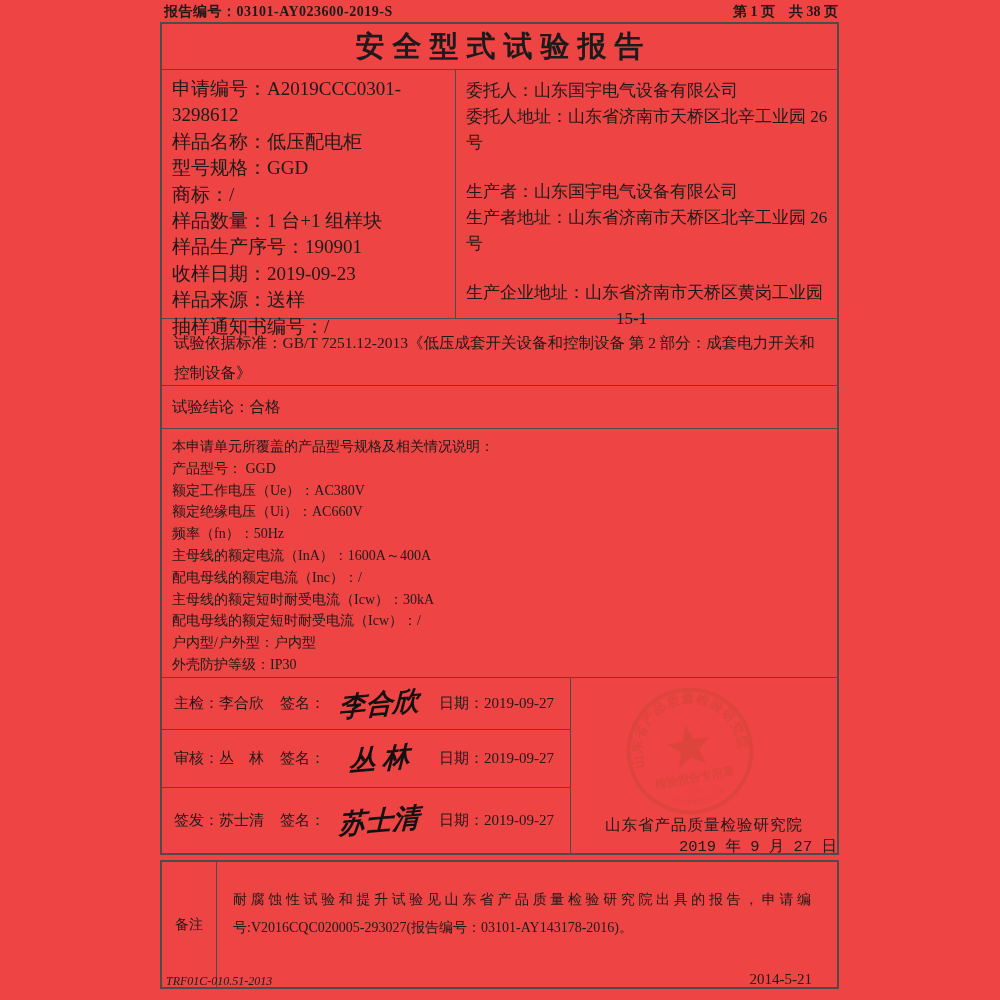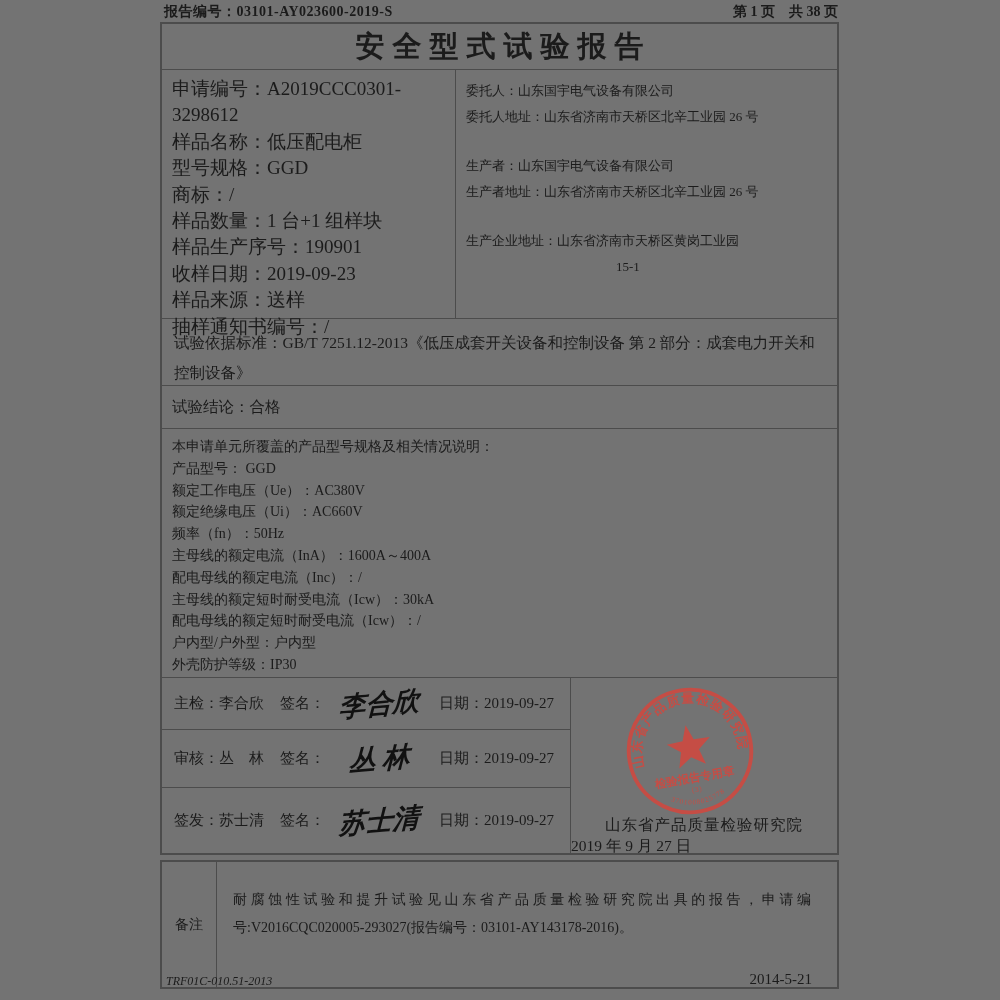--- a/index.html
+++ b/index.html
@@ -1,18 +1,18 @@
 <!DOCTYPE html>
 <html style="--seal-color: #d8453b;"><head>
 <meta charset="utf-8">
 <style>
   * { margin:0; padding:0; box-sizing:border-box; }
   html,body { background:#ffffff; }
   .page {
-    position:relative; width:1000px; height:1000px; background:#737373;
+    position:relative; width:1000px; height:1000px; background:#ef4444;
     font-family:"Liberation Serif","DejaVu Serif",serif; color:#1b1b1b;
     overflow:hidden;
   }
   
   .hdr-left { position:absolute; left:164px; top:3px; font-size:14px; font-weight:bold; letter-spacing:.5px; }
   .hdr-right { position:absolute; right:162px; top:3px; font-size:14px; font-weight:bold; }
 
   
   .doc {
     position:absolute; left:160px; top:22px; width:679px;
@@ -20,21 +20,21 @@
   }
   .row { border-top:1.5px solid #4c4c4c; }
   .row:first-child { border-top:none; }
 
   .title-row { height:45px; display:flex; align-items:center; justify-content:center; }
   .title-row h1 { font-size:29px; font-weight:bold; letter-spacing:8px; padding-left:8px; }
 
   .info-row { height:249px; display:flex; }
   .info-left { width:294px; border-right:1.5px solid #4c4c4c; padding:6px 0 0 10px; font-size:19px; }
   .info-left div { line-height:26.4px; }
-  .info-right { flex:1; padding:8px 4px 0 10px; font-size:13px; }
+  .info-right { flex:1; padding:8px 4px 0 10px; font-size:17px; }
   .info-right div { line-height:26px; }
   .grp { margin-bottom:23px; }
   .grp:last-child { margin-bottom:0; }
   .indent-center { padding-left:150px; }
 
   .standards-row { height:67px; padding:9px 12px 0 12px; font-size:15.5px; line-height:30px; }
   .conclusion-row { height:43px; display:flex; align-items:center; padding-left:10px; font-size:15.5px; }
 
   .coverage-row { height:249px; padding:7px 12px 0 10px; font-size:14px; }
   .coverage-row div { line-height:21.8px; }
@@ -51,21 +51,21 @@
     display:inline-block; width:108px; text-align:center;
     font-size:27px; font-weight:bold; font-style:italic;
     transform:rotate(-5deg) skewX(-6deg); white-space:nowrap;
     margin-right:6px; color:#111;
   }
   .sig-date { white-space:nowrap; }
 
   .stamp-cell { flex:1; position:relative; }
   .seal-svg { position:absolute; left:52px; top:6px; width:134px; height:134px; opacity:.82; }
   .stamp-org { position:absolute; left:0; right:0; top:137px; text-align:center; font-size:15.5px; letter-spacing:1px; }
-  .stamp-date { position:absolute; left:0; right:0; top:158px; text-align:left; font-size:15.5px; }
+  .stamp-date { position:absolute; left:0; right:0; top:158px; text-align:right; font-size:15.5px;font-family:Liberation Mono, monospace; }
 
   
   .remark {
     position:absolute; left:160px; top:860px; width:679px; height:129px;
     border:2px solid #4c4c4c; display:flex;
   }
   .remark-label { width:55px; border-right:1.5px solid #4c4c4c; display:flex; align-items:center; justify-content:center; font-size:14px; }
   .remark-body { flex:1; padding:24px 26px 0 16px; font-size:14px; line-height:28px; text-align:justify; text-justify:inter-ideograph; }
 
   .footer-left { position:absolute; left:166px; top:974px; font-size:12px;font-style:italic; }

